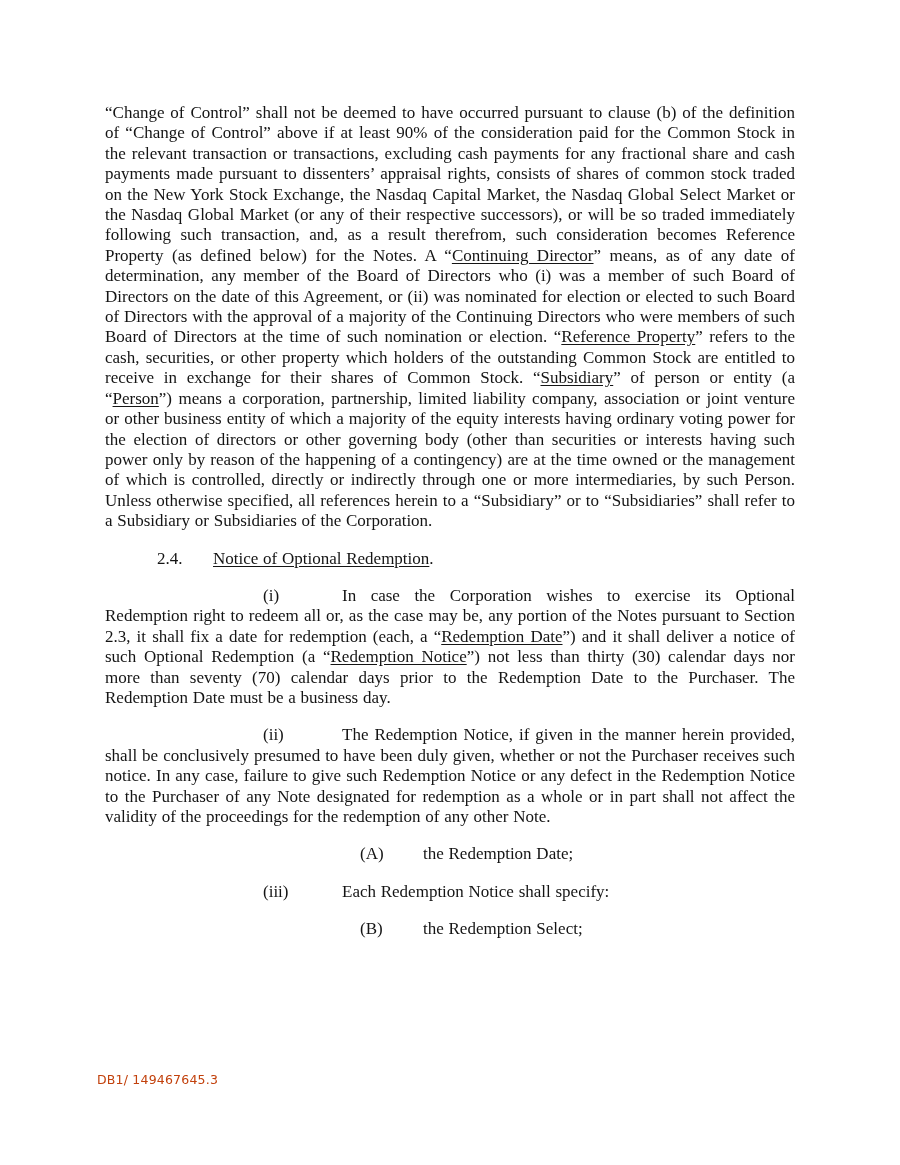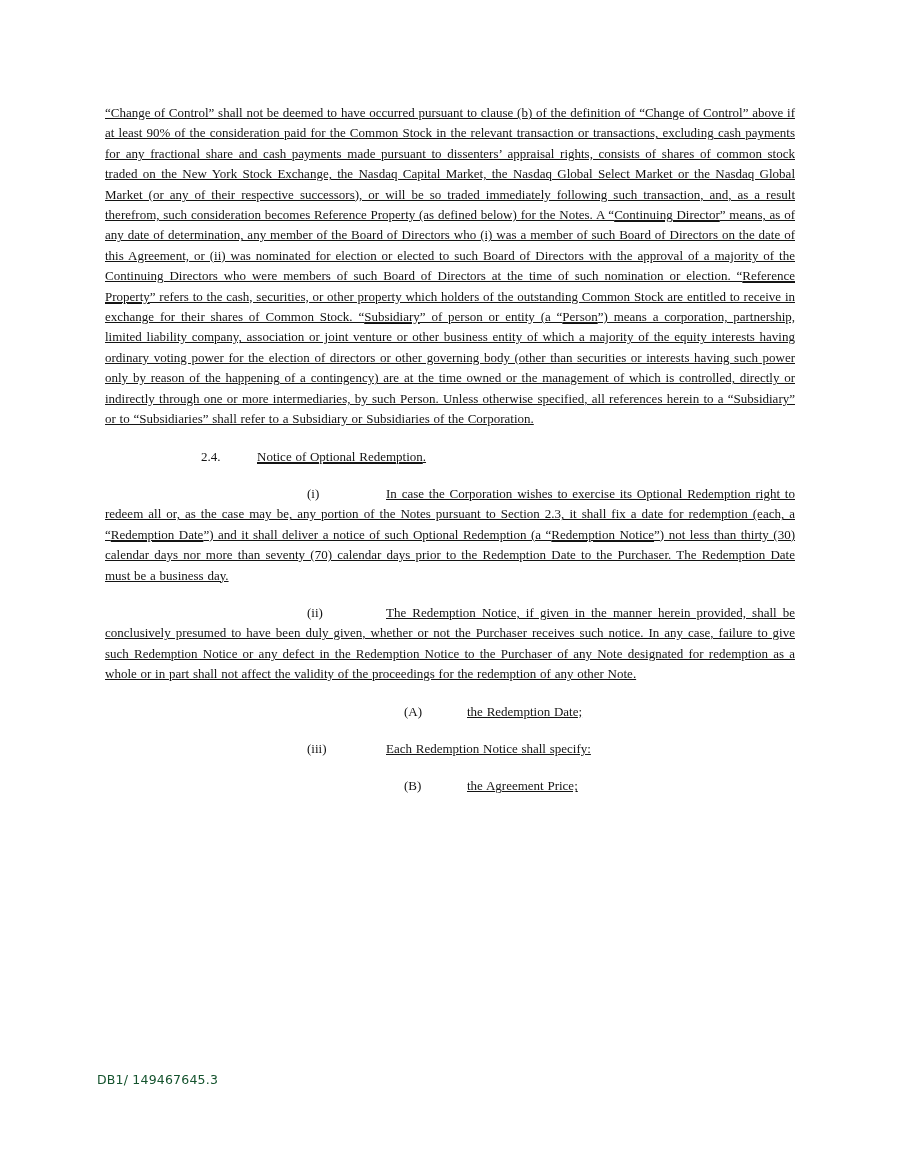--- a/index.html
+++ b/index.html
@@ -17,58 +17,56 @@
     color: #141414;
   }
   .content {
     position: absolute;
     left: 105px;
     top: 103px;
     width: 690px;
   }
   .para {
     margin: 17px 0 0 0;
-    font-size: 13px;
+    font-size: 17px;
     line-height: 20.4px;
     text-align: justify;
     word-spacing: 0.5px;
-    text-decoration: underline;
   }
   .para:first-child {
     margin-top: 0;
   }
   .heading {
     text-indent: 52px;
     text-align: left;
   }
   .clause {
     text-indent: 158px;
   }
   .item {
     text-indent: 255px;
   }
   .lbl {
     display: inline-block;
     text-indent: 0;
-    margin-left: 44px;
   }
   .lbl-heading { width: 56px; }
   .lbl-clause  { width: 79px; }
   .lbl-item    { width: 63px; }
   .u {
     text-decoration: underline;
     text-underline-offset: 2px;
   }
   .footer {
     position: absolute;
     left: 97px;
     top: 1072px;
     font-family: "DejaVu Sans", "Liberation Sans", sans-serif;
     font-size: 12.5px;
-    color: #14532d;
+    color: #c2410c;
     letter-spacing: 0.2px;
   }
 </style>
 </head>
 <body>
 
 <div class="page">
   <div class="content">
 
     <p class="para"><span>“Change of Control” shall not be deemed to have occurred pursuant to clause (b) of the definition of “Change of Control” above if at least 90% of the consideration paid for the Common Stock in the relevant transaction or transactions, excluding cash payments for any fractional share and cash payments made pursuant to dissenters’ appraisal rights, consists of shares of common stock traded on the New York Stock Exchange, the Nasdaq Capital Market, the Nasdaq Global Select Market or the Nasdaq Global Market (or any of their respective successors), or will be so traded immediately following such transaction, and, as a result therefrom, such consideration becomes Reference Property (as defined below) for the Notes. A “</span><span class="u">Continuing Director</span><span>” means, as of any date of determination, any member of the Board of Directors who (i) was a member of such Board of Directors on the date of this Agreement, or (ii) was nominated for election or elected to such Board of Directors with the approval of a majority of the Continuing Directors who were members of such Board of Directors at the time of such nomination or election. “</span><span class="u">Reference Property</span><span>” refers to the cash, securities, or other property which holders of the outstanding Common Stock are entitled to receive in exchange for their shares of Common Stock. “</span><span class="u">Subsidiary</span><span>” of person or entity (a “</span><span class="u">Person</span><span>”) means a corporation, partnership, limited liability company, association or joint venture or other business entity of which a majority of the equity interests having ordinary voting power for the election of directors or other governing body (other than securities or interests having such power only by reason of the happening of a contingency) are at the time owned or the management of which is controlled, directly or indirectly through one or more intermediaries, by such Person. Unless otherwise specified, all references herein to a “Subsidiary” or to “Subsidiaries” shall refer to a Subsidiary or Subsidiaries of the Corporation.</span></p>
@@ -76,19 +74,19 @@
     <p class="para heading"><span class="lbl lbl-heading">2.4.</span><span><span class="u">Notice of Optional Redemption</span><span>.</span></span></p>
 
     <p class="para clause"><span class="lbl lbl-clause">(i)</span><span><span>In case the Corporation wishes to exercise its Optional Redemption right to redeem all or, as the case may be, any portion of the Notes pursuant to Section 2.3, it shall fix a date for redemption (each, a “</span><span class="u">Redemption Date</span><span>”) and it shall deliver a notice of such Optional Redemption (a “</span><span class="u">Redemption Notice</span><span>”) not less than thirty (30) calendar days nor more than seventy (70) calendar days prior to the Redemption Date to the Purchaser. The Redemption Date must be a business day.</span></span></p>
 
     <p class="para clause"><span class="lbl lbl-clause">(ii)</span><span><span>The Redemption Notice, if given in the manner herein provided, shall be conclusively presumed to have been duly given, whether or not the Purchaser receives such notice. In any case, failure to give such Redemption Notice or any defect in the Redemption Notice to the Purchaser of any Note designated for redemption as a whole or in part shall not affect the validity of the proceedings for the redemption of any other Note.</span></span></p>
 
     <p class="para item"><span class="lbl lbl-item">(A)</span><span><span>the Redemption Date;</span></span></p>
 
     <p class="para clause"><span class="lbl lbl-clause">(iii)</span><span><span>Each Redemption Notice shall specify:</span></span></p>
 
-    <p class="para item"><span class="lbl lbl-item">(B)</span><span><span>the Agreement Price;</span></span></p>
+    <p class="para item"><span class="lbl lbl-item">(B)</span><span><span>the Redemption Select;</span></span></p>
 
 
   </div>
 
   <div class="footer">DB1/ 149467645.3</div>
 </div>
 
 </body></html>

